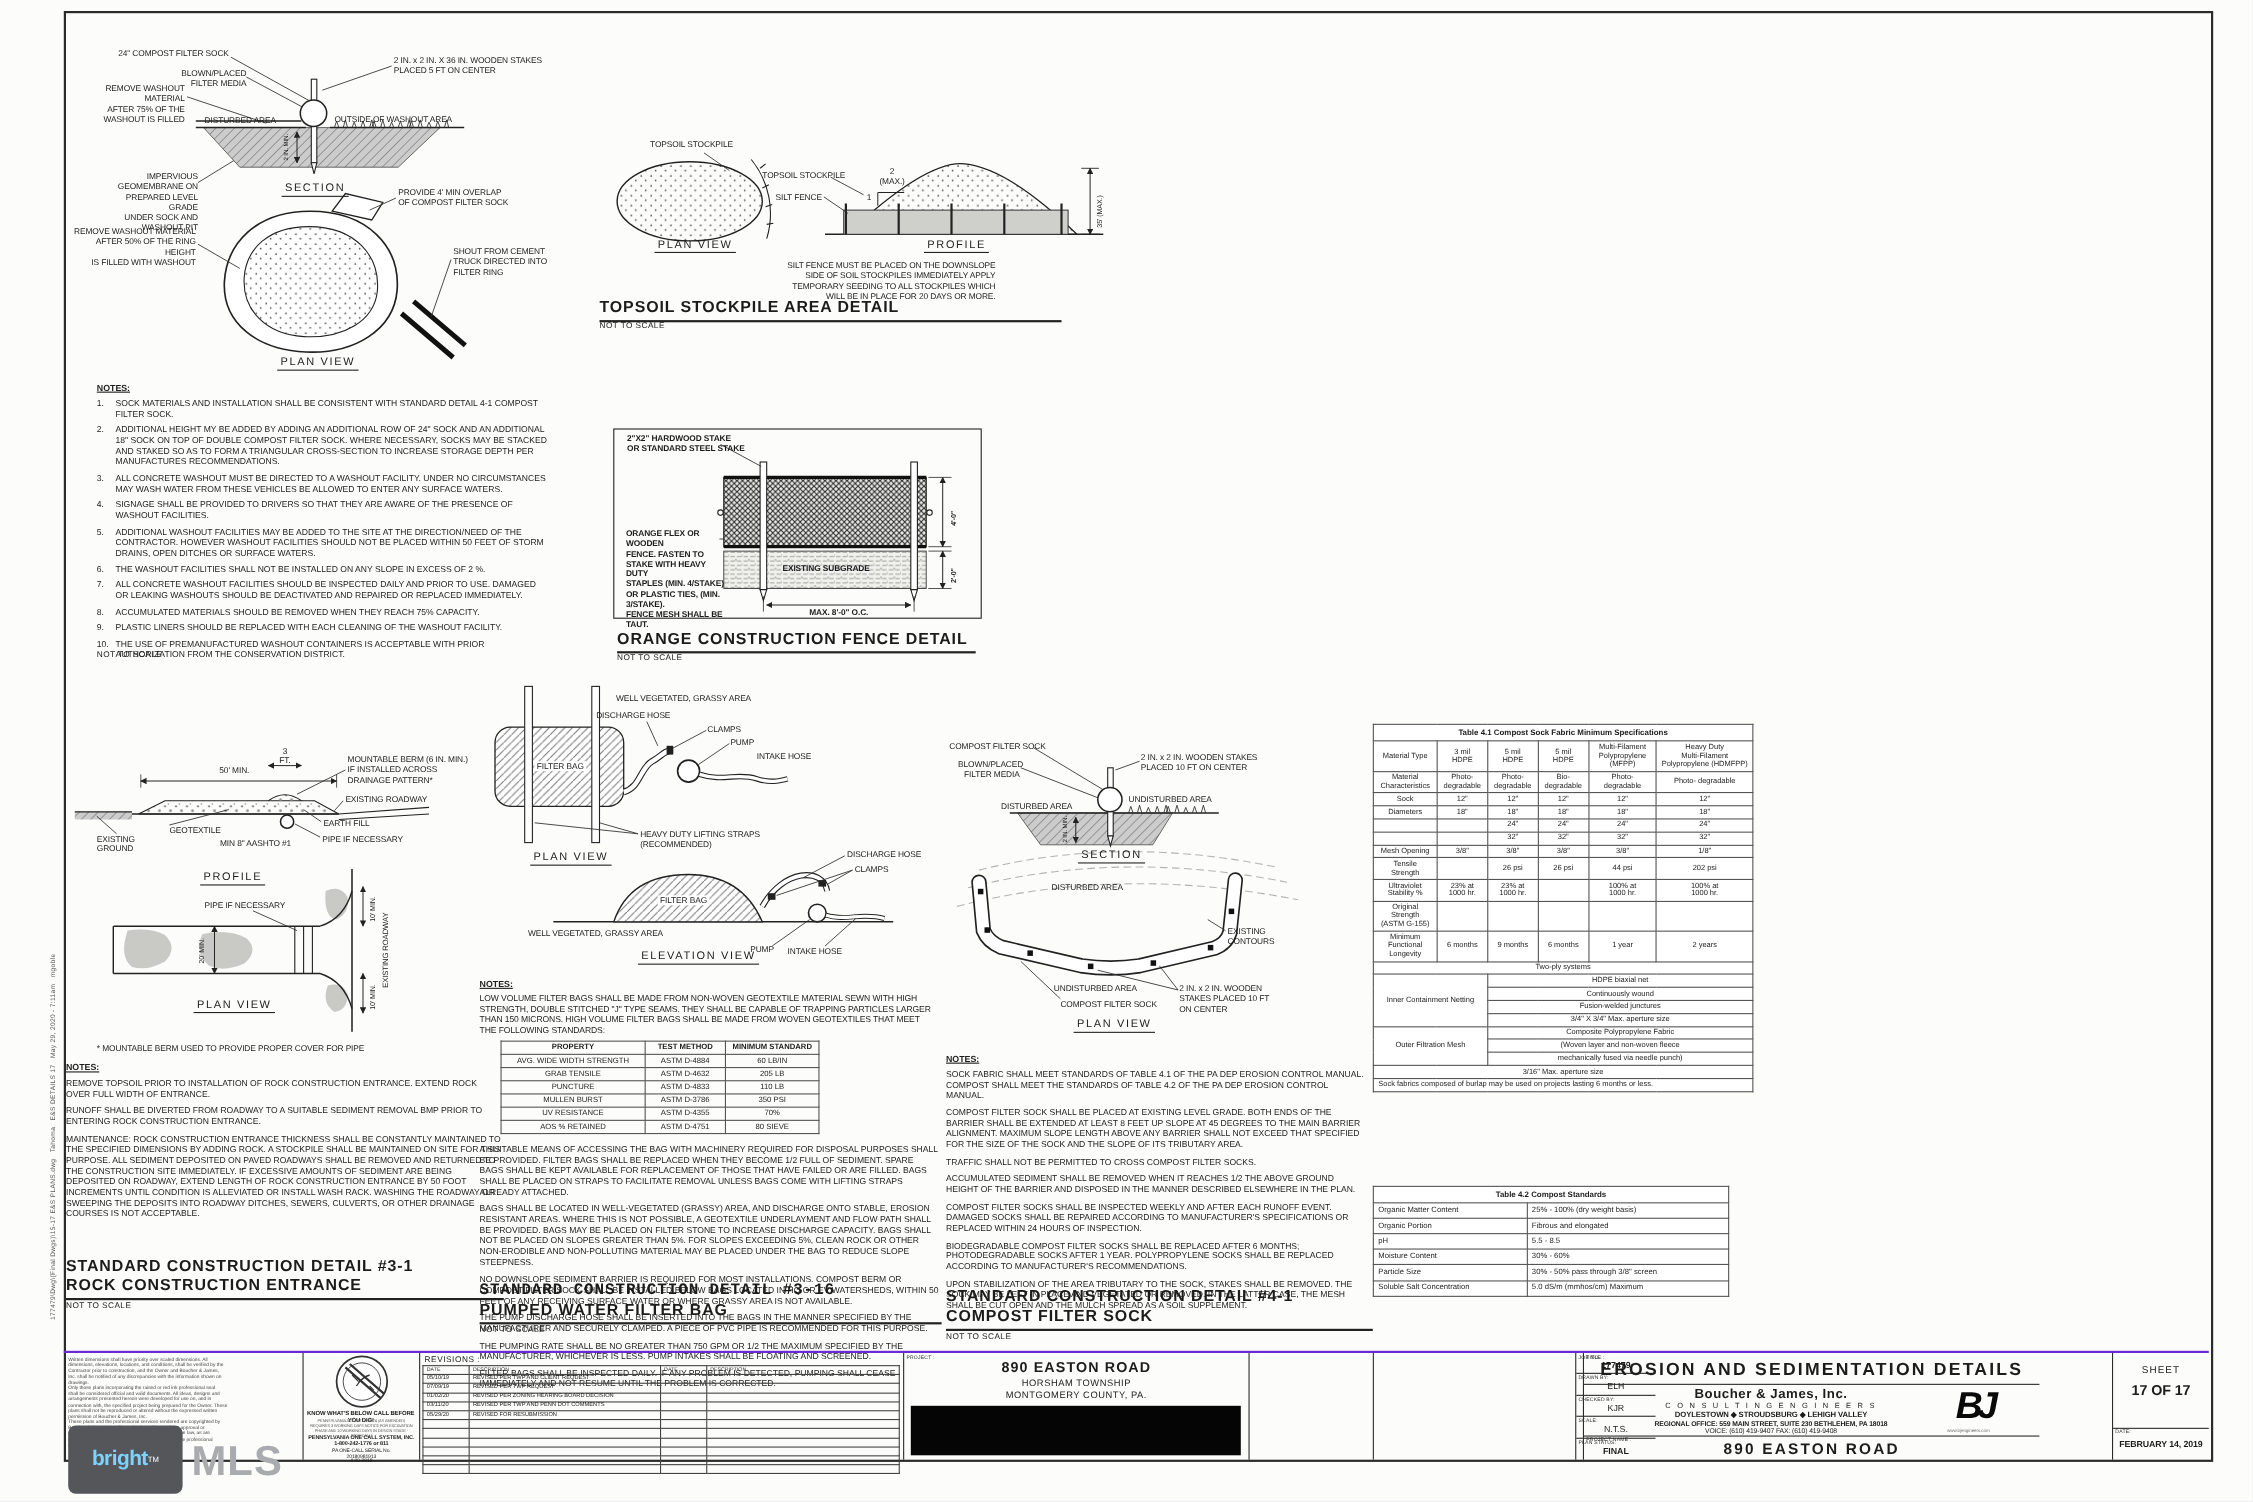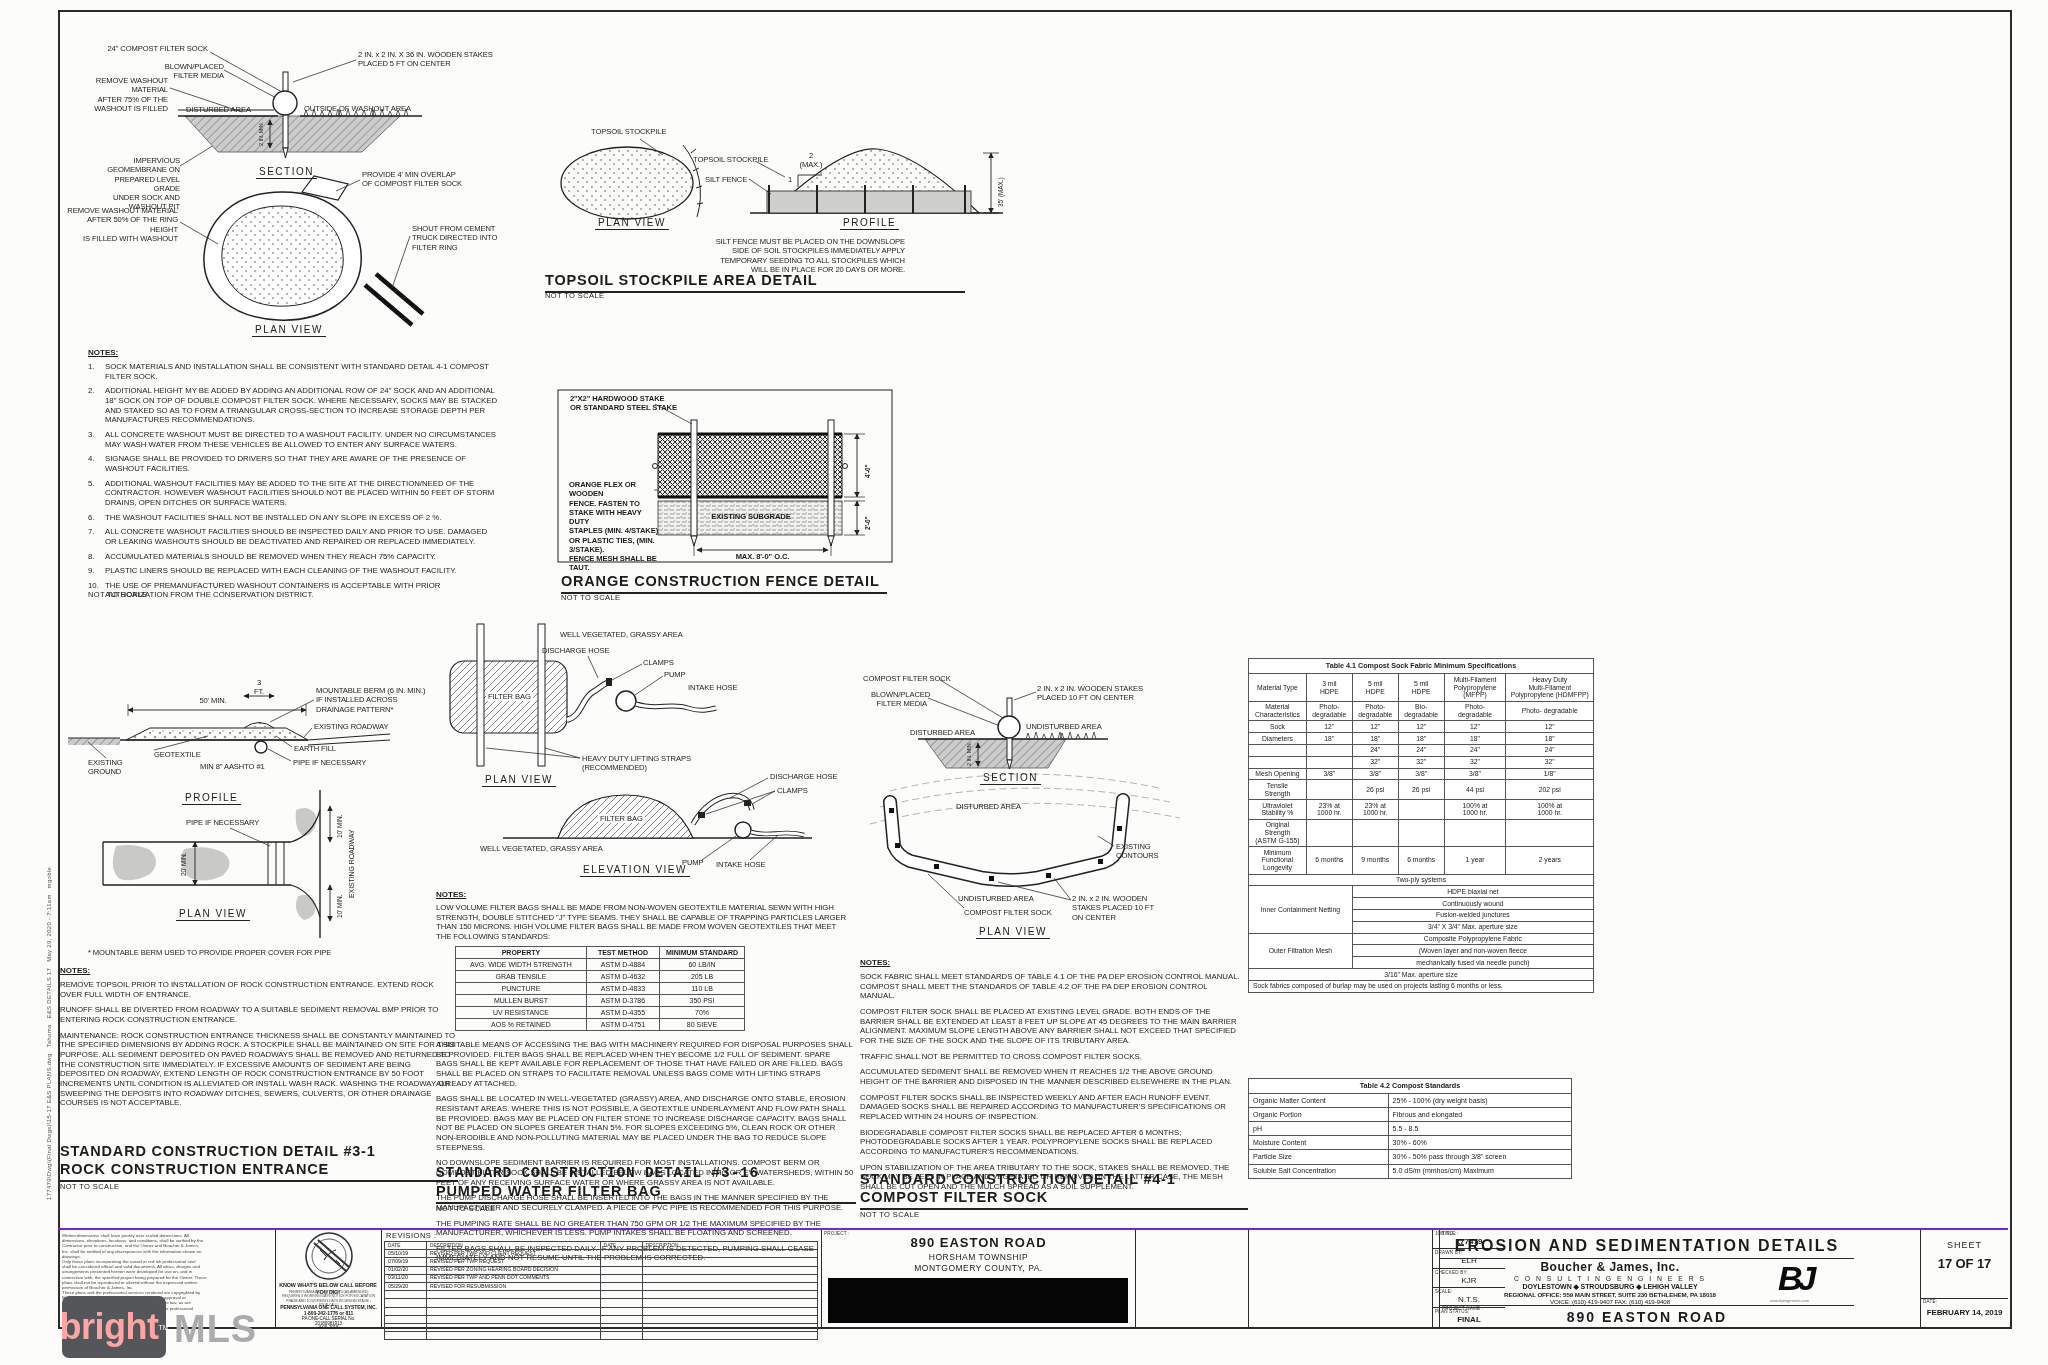--- a/index.html
+++ b/index.html
@@ -35,21 +35,21 @@
   .tb{position:absolute;border-top:2px solid #6d28d9;}
   .tbcell{position:absolute;border-left:1.2px solid #2b2b2b;box-sizing:border-box;height:100%;}
   .tinylabel{position:absolute;font-size:4.6px;color:#333;left:2px;top:1px;letter-spacing:0.2px;}
   .fineprint{font-size:4.4px;line-height:1.18;color:#444;padding:3px 4px;column-count:1;}
   .revtable td{border:0.7px solid #444;font-size:5.2px;text-align:left;padding:0.5px 3px;height:6.2px;white-space:nowrap;}
   .revtable .rhd td{font-size:4.8px;color:#333;}
   .jobcell{position:relative;border-bottom:1px solid #2b2b2b;box-sizing:border-box;}
   .jobval{position:absolute;left:0;right:0;top:7px;text-align:center;font-size:8px;font-weight:bold;}
   .blackbox{position:absolute;background:#050505;}
   .wm-box{position:absolute;background:#55565a;border-radius:7px;display:flex;align-items:center;justify-content:center;}
-  .wm-bright{color:#fca5a5;font-weight:bold;font-size:36px;letter-spacing:-0.5px;text-align:center;}
+  .wm-bright{color:#7dd3fc;font-weight:bold;font-size:19px;letter-spacing:-0.5px;text-align:center;}
   .wm-tm{color:#fff;font-size:7px;vertical-align:super;}
   .wm-mls{position:absolute;color:#a9abae;font-weight:bold;font-size:38px;letter-spacing:1px;}
   .edge-note{position:absolute;font-size:6px;color:#555;letter-spacing:0.3px;}
   svg{position:absolute;left:0;top:0;}
   svg .ln{stroke:#222;fill:none;}
   svg .ldr{stroke:#333;stroke-width:0.8;fill:none;}
   svg .dim{stroke:#222;stroke-width:0.9;fill:none;}
 </style>
 </head>
 <body>

